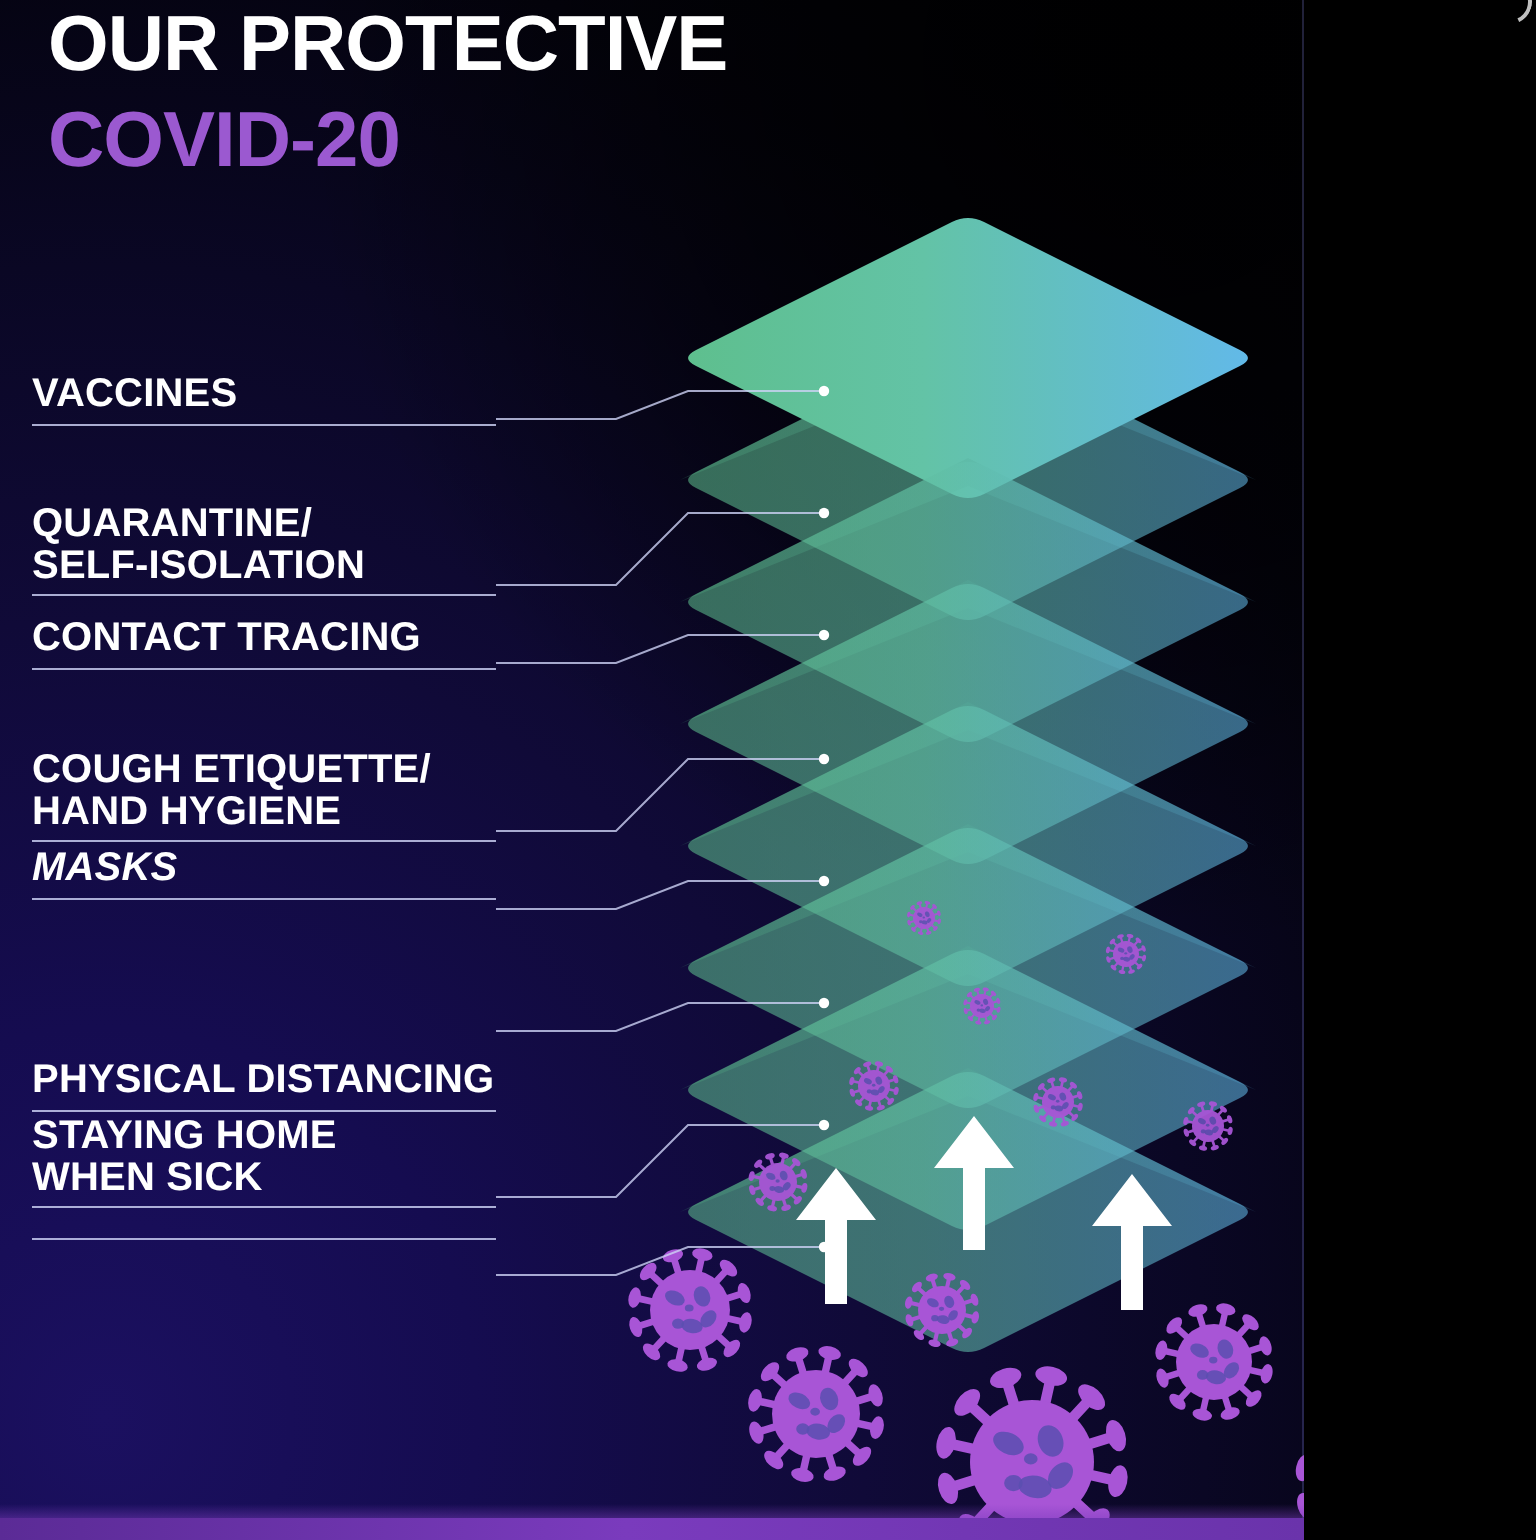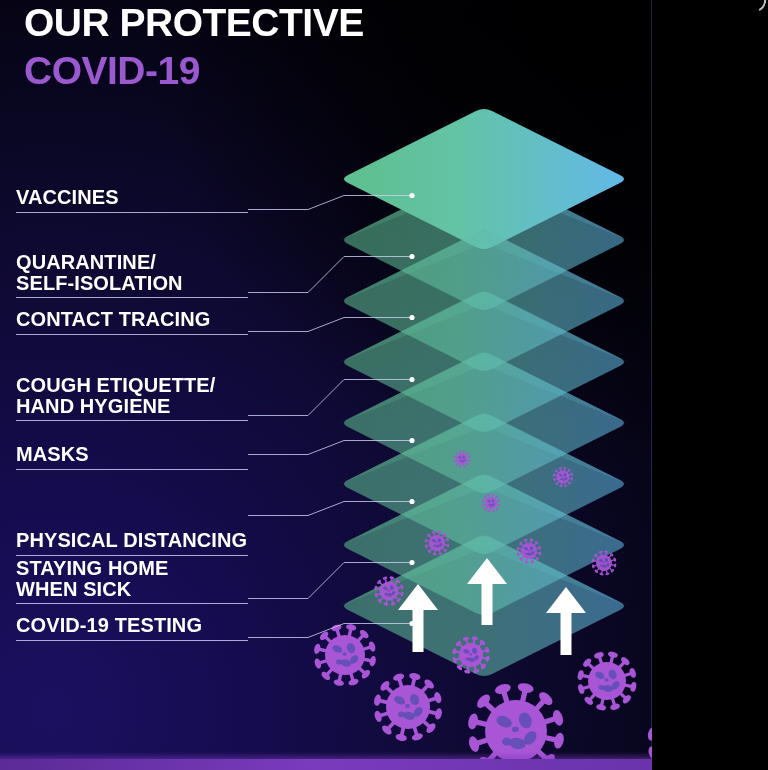--- a/index.html
+++ b/index.html
@@ -626,42 +626,41 @@
         <div class="lbl" style="top: 252px;">
           <div class="txt">QUARANTINE/
 SELF-ISOLATION</div>
           <div class="rule"></div>
         </div>
         <div class="lbl" style="top: 375px;">
           <div class="txt">COUGH ETIQUETTE/
 HAND HYGIENE</div>
           <div class="rule"></div>
         </div>
-        <div class="lbl" style="top: 444px;">
+        <div class="lbl" style="top: 424px; font-style: italic;">
           <div class="txt">MASKS</div>
           <div class="rule"></div>
         </div>
         <div class="lbl" style="top: 493px; margin-top: 37px;">
           <div class="txt">PHYSICAL DISTANCING</div>
           <div class="rule"></div>
         </div>
         <div class="lbl" style="top: 558px;">
           <div class="txt">STAYING HOME
 WHEN SICK</div>
           <div class="rule"></div>
         </div>
         <div class="lbl" style="top: 615px;">
-          <div class="txt">COVID-19 TESTING</div>
           <div class="rule"></div>
         </div>
       </div>
 
     <div id="headline">
       <div class="h-line">OUR PROTECTIVE</div>
-      <div id="h-covid" style="color: rgb(155, 89, 208);">COVID-19</div>
+      <div id="h-covid" style="color: rgb(155, 89, 208);">COVID-20</div>
     </div>
 
     <div id="bar-glow"></div>
     <div id="bar"></div>
   </div>
 
   <div id="seam"></div>
   <div id="blackpad">
     <div id="corner-arc"></div>
   </div>

